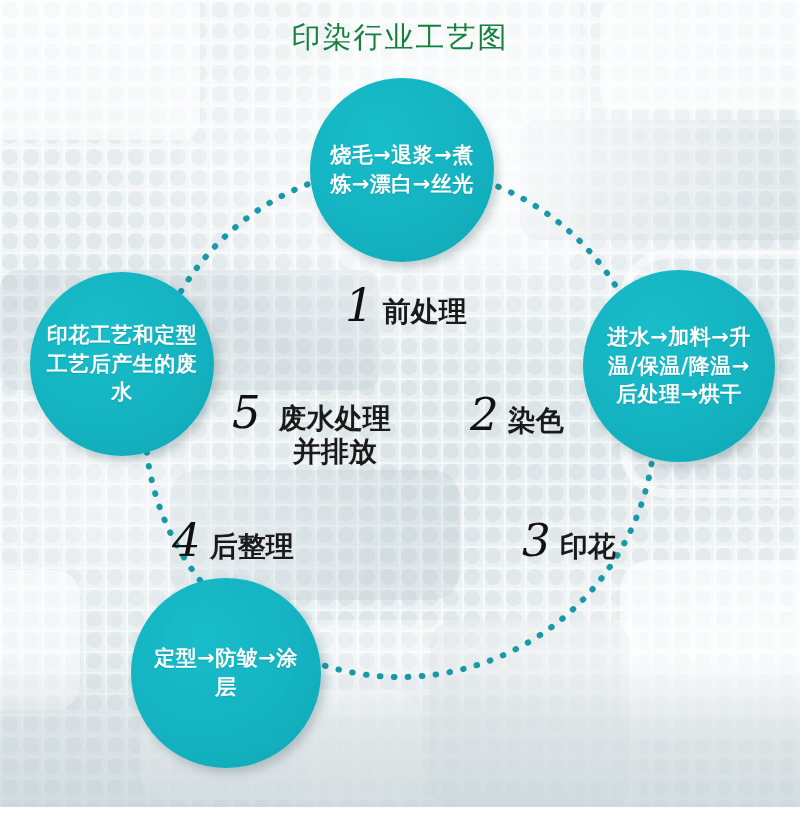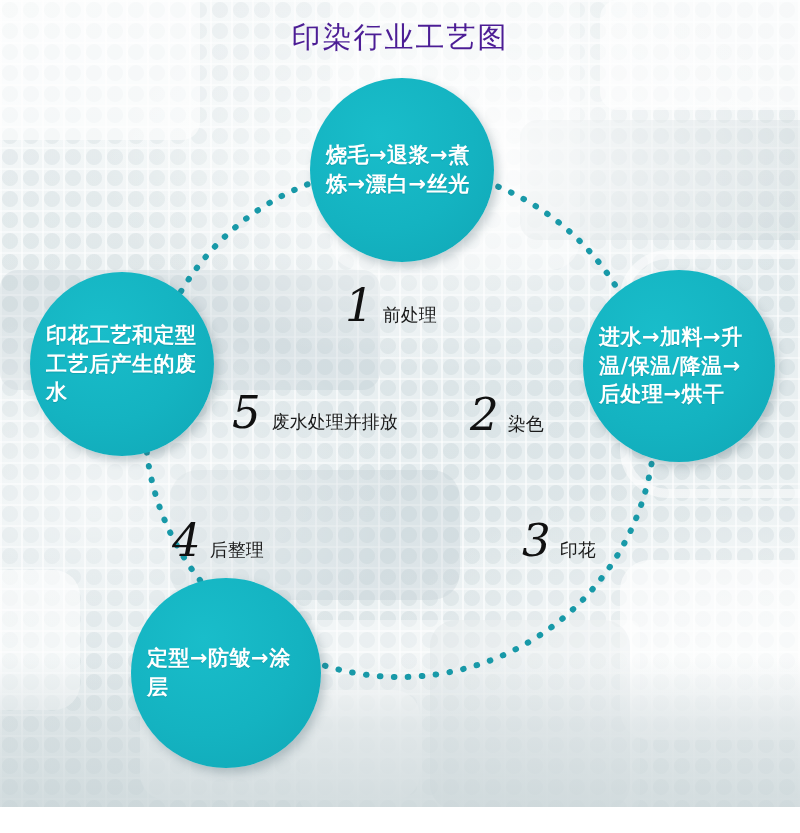--- a/index.html
+++ b/index.html
@@ -83,21 +83,21 @@
   }
 
   
   .title {
     position: absolute;
     left: 0; top: 18px;
     width: 800px;
     text-align: center;
     font-size: 29px;
     letter-spacing: 2px;
-    color: #4c1d95;
+    color: #15803d;
     font-weight: 400;
   }
 
   
   .ring-svg {
     position: absolute;
     left: 0; top: 0;
     width: 800px; height: 808px;
   }
 
@@ -107,20 +107,21 @@
     border-radius: 50%;
     background: radial-gradient(circle at 38% 32%, #19bdca 0%, #14b3c1 55%, #10a7b6 100%);
     box-shadow: 4px 5px 10px rgba(60,90,100,0.28);
     display: flex;
     align-items: center;
     justify-content: center;
     box-sizing: border-box;
   }
   .node-text {
     color: #ffffff;
+    text-align: center;
     font-size: 21px;
     line-height: 1.38;
     font-weight: 700;
     letter-spacing: 0.5px;
     padding: 0 16px;
     text-shadow: 0 1px 1px rgba(0,90,100,0.22);
   }
 
   
   .step {
@@ -132,24 +133,24 @@
   .step-num {
     font-family: "DejaVu Serif", "Liberation Serif", serif;
     font-size: 45px;
     font-style: italic;
     font-weight: 400;
     color: #111111;
     line-height: 1;
     margin-right: 9px;
   }
   .step-label {
-    font-size: 18px;
+    font-size: 28px;
     color: #1a1a1a;
     line-height: 1.18;
-    font-weight: 400;
+    font-weight: 700;
   }
   .step.stacked { align-items: baseline; }
   .step.stacked .step-label { text-align: center; }
 </style>
 </head>
 <body>
 
 <div id="canvas">
 
   <div class="bg-art">

